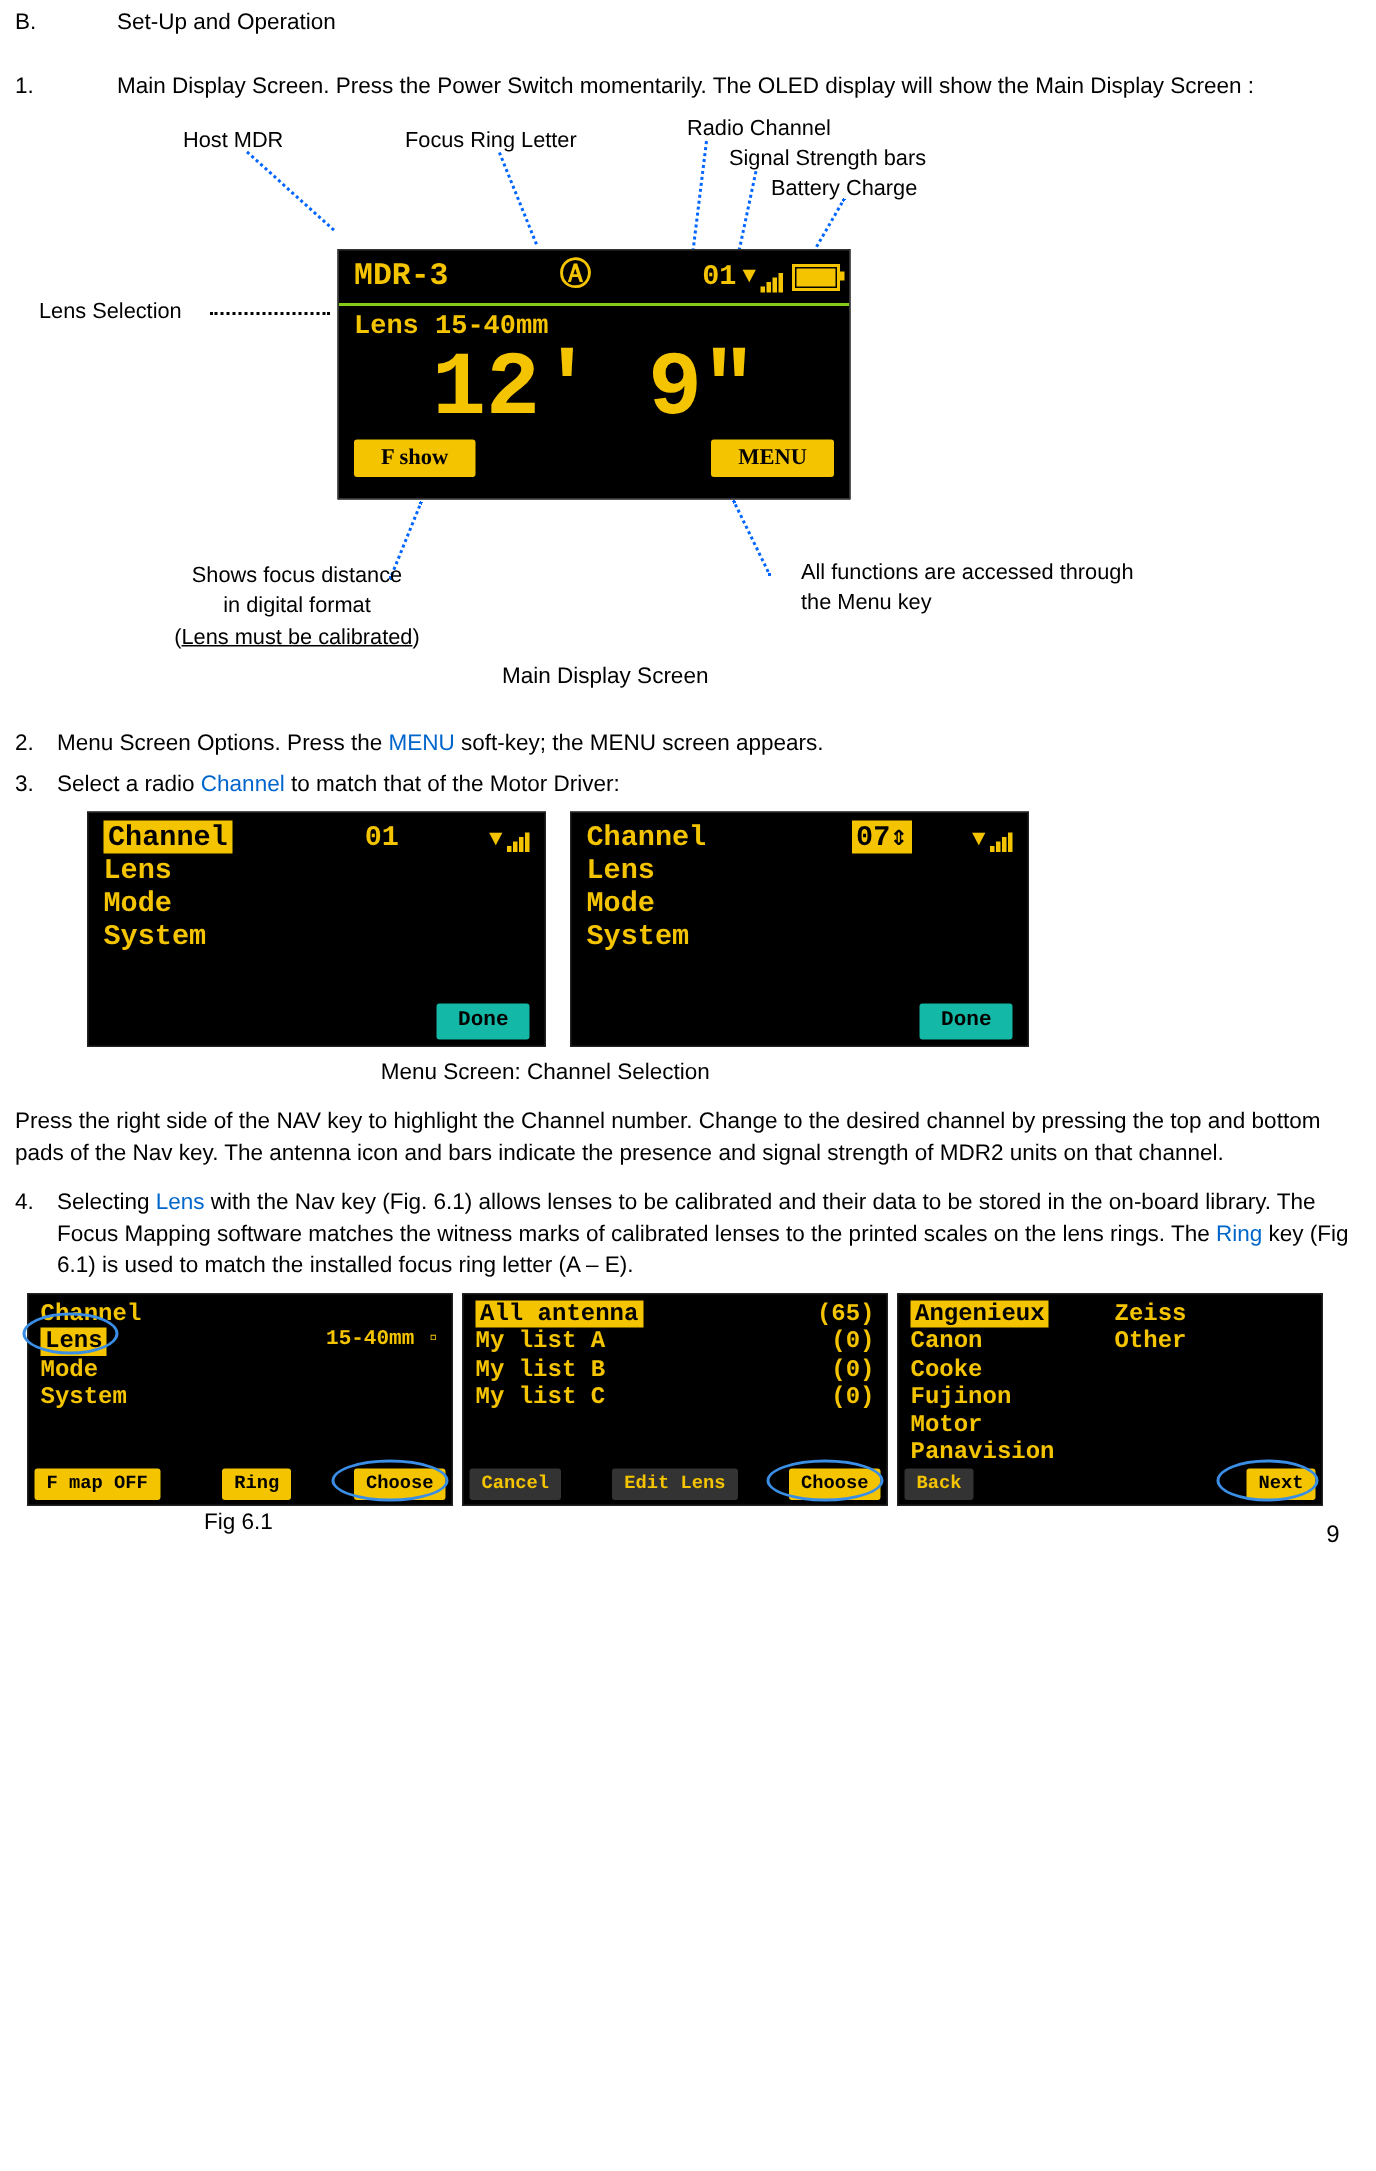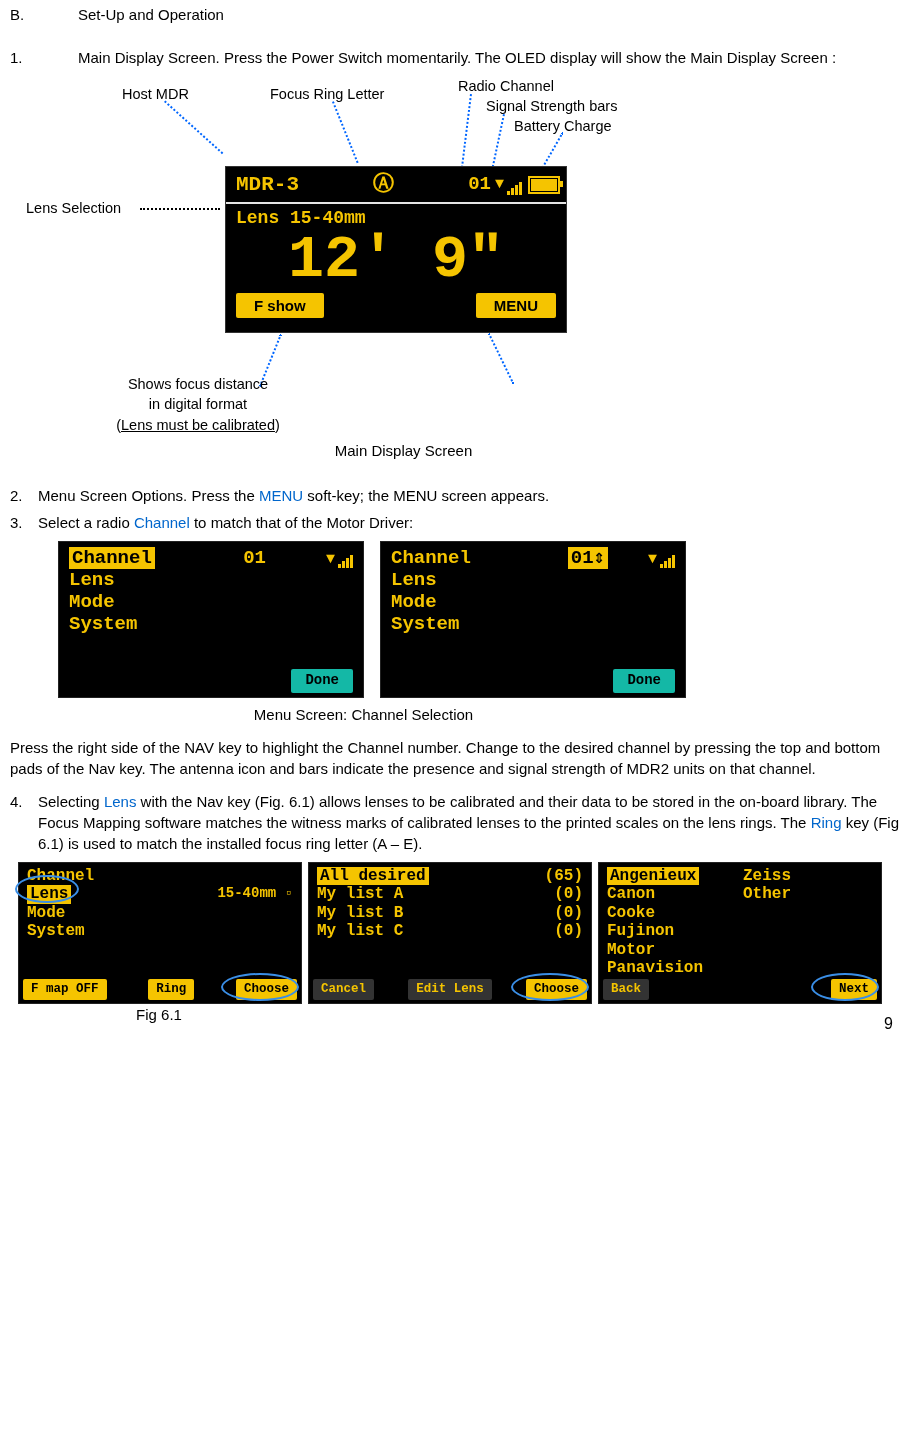--- a/index.html
+++ b/index.html
@@ -27,36 +27,36 @@
   .diagram-wrap { position: relative; width: 897px; height: 370px; margin: 8px 0 0 0; }
   .oled {
     position: absolute; left: 215px; top: 90px;
     width: 340px; height: 165px;
     background: #000; border: 1px solid #333;
     font-family: "Courier New", monospace;
     color: #f5c400;
   }
   .oled .top-line {
     font-size: 21px; font-weight: bold;
-    border-bottom: 2px solid #e5e5e5;
+    border-bottom: 2px solid #84cc16;
     padding: 3px 6px 3px 10px;
     display: flex; justify-content: space-between; align-items: center;
   }
   .oled .top-line .group { display: flex; align-items: center; gap: 4px; font-size: 19px; }
   .oled .lens-line { font-size: 18px; font-weight: bold; padding: 2px 10px 0 10px; }
   .oled .focus-dist {
     font-size: 60px; font-weight: bold; line-height: 1;
     text-align: center; margin-top: -2px;
   }
   .oled .soft-row { display: flex; justify-content: space-between; padding: 1px 10px 3px 10px; margin-top: 2px;}
   .oled .soft {
     background: #f5c400; color: #000;
     font-size: 15px; font-weight: bold;
     padding: 2px 18px; border-radius: 2px;
-    font-family: Liberation Sans, sans-serif;
+    font-family: Liberation Serif, serif;
   }
   .callout {
     position: absolute; font-size: 14.5px; text-align: left;
   }
   .dotted-blue {
     position: absolute;
     border-left: 2px dotted #0066ff;
     transform-origin: top left;
   }
   .dotted-black {
@@ -193,20 +193,24 @@
       <span class="soft">F show</span>
       <span class="soft">MENU</span>
     </div>
   </div>
 
   <div class="callout lbl-center" style="left:88px; top:298px; width:200px;">
     <div>Shows focus distance</div>
     <div>in digital format</div>
     <div><span>(</span><span class="underline">Lens must be calibrated</span><span>)</span></div>
   </div>
+  <div class="callout" style="left:524px; top:296px; text-align:left; width:320px;">
+    <div>All functions are accessed through</div>
+    <div>the Menu key</div>
+  </div>
 </div>
 
 <div class="fig-caption-row" style="margin-top:-6px; margin-left:-110px;">Main Display Screen</div>
 
 <div style="height:24px"></div>
 
 <div class="num-item num-item-tight">
   <div class="num">2.</div>
   <div class="body">
     <span>Menu Screen Options. Press the </span><span class="blue-link">MENU</span><span> soft-key; the MENU screen appears.</span>
@@ -246,21 +250,21 @@
           </div>
     </div>
     <div class="soft-row-s">
           <span class="soft-s">Done</span>
         </div>
   </div>
   <div class="small-oled">
     <div class="menu-list">
       <div>
             <span>Channel</span>
-            <span><span class="hl-box" style="margin-right:40px">01⇕</span><span class="antenna-icon">
+            <span><span class="hl-box" style="margin-right:40px">07⇕</span><span class="antenna-icon">
                 <span class="ant">▼</span>
                 <span class="bar b1"></span>
                 <span class="bar b2"></span>
                 <span class="bar b3"></span>
                 <span class="bar b4"></span>
               </span></span>
           </div>
       <div>
             <span>Lens</span>
             <span></span>
@@ -316,21 +320,21 @@
       <span class="soft-t">Ring</span>
       <span class="soft-t">Choose</span>
     </div>
     <div class="circle" style="left:-4px; top:12px; width:60px;"></div>
     <div class="circle" style="right:2px; bottom:2px; width:74px;"></div>
   </div>
 
   <div class="tiny-oled">
     <div class="menu-list-t">
       <div>
-            <span class="hl-row">All desired</span>
+            <span class="hl-row">All antenna</span>
             <span>(65)</span>
           </div>
       <div>
             <span>My list A</span>
             <span>(0)</span>
           </div>
       <div>
             <span>My list B</span>
             <span>(0)</span>
           </div>

